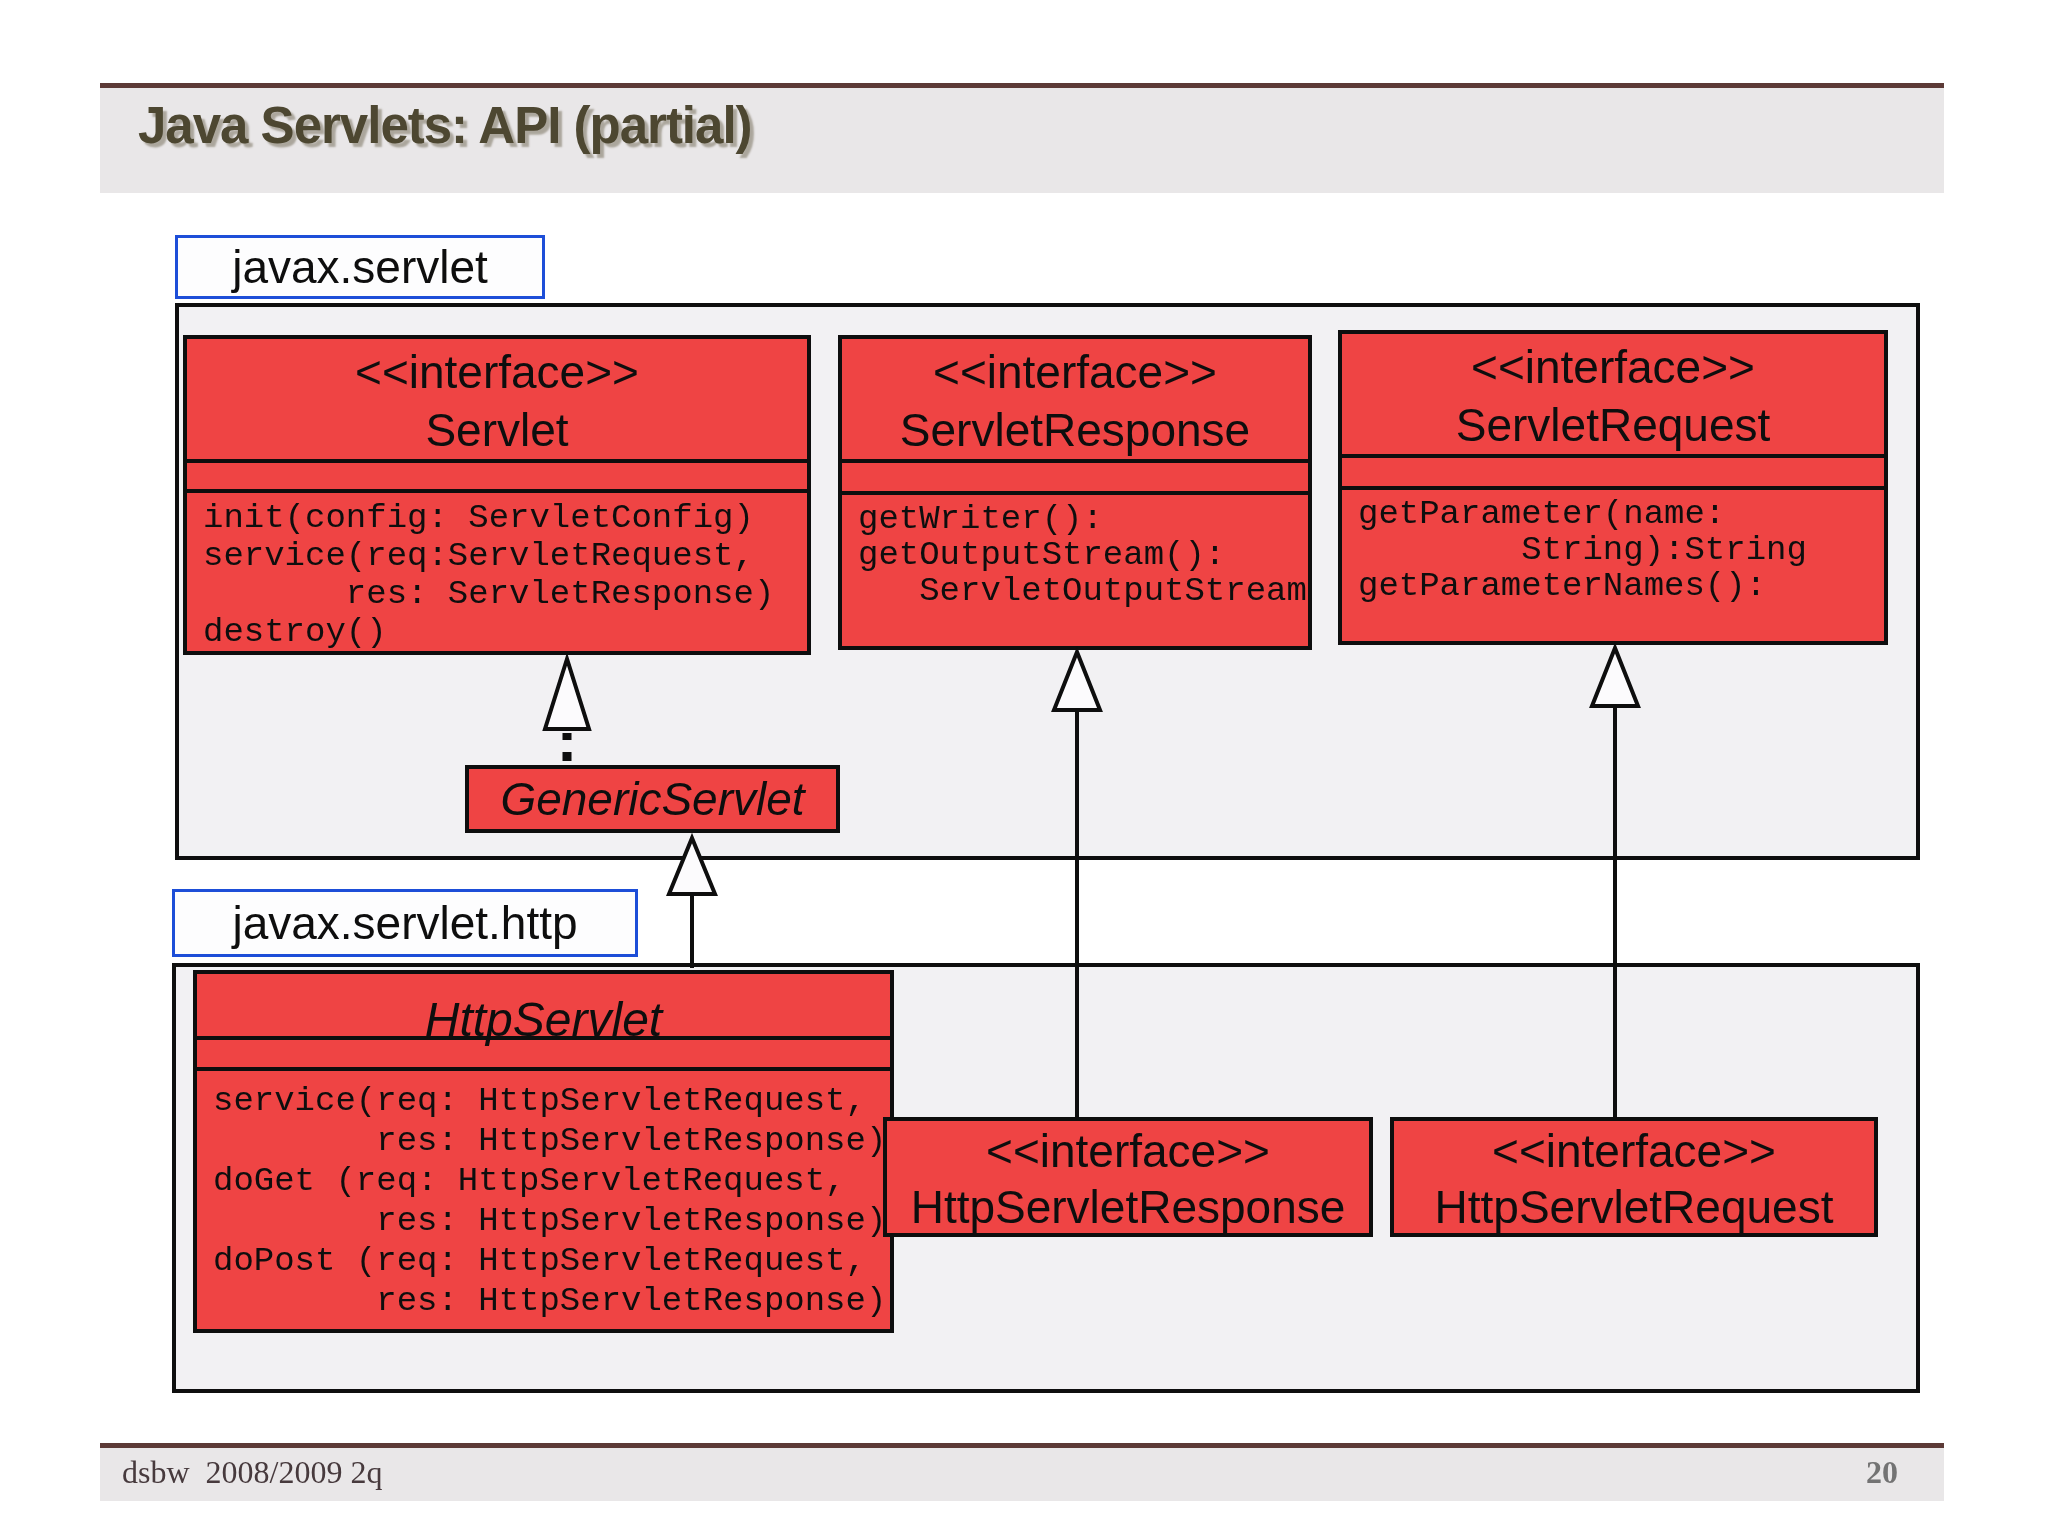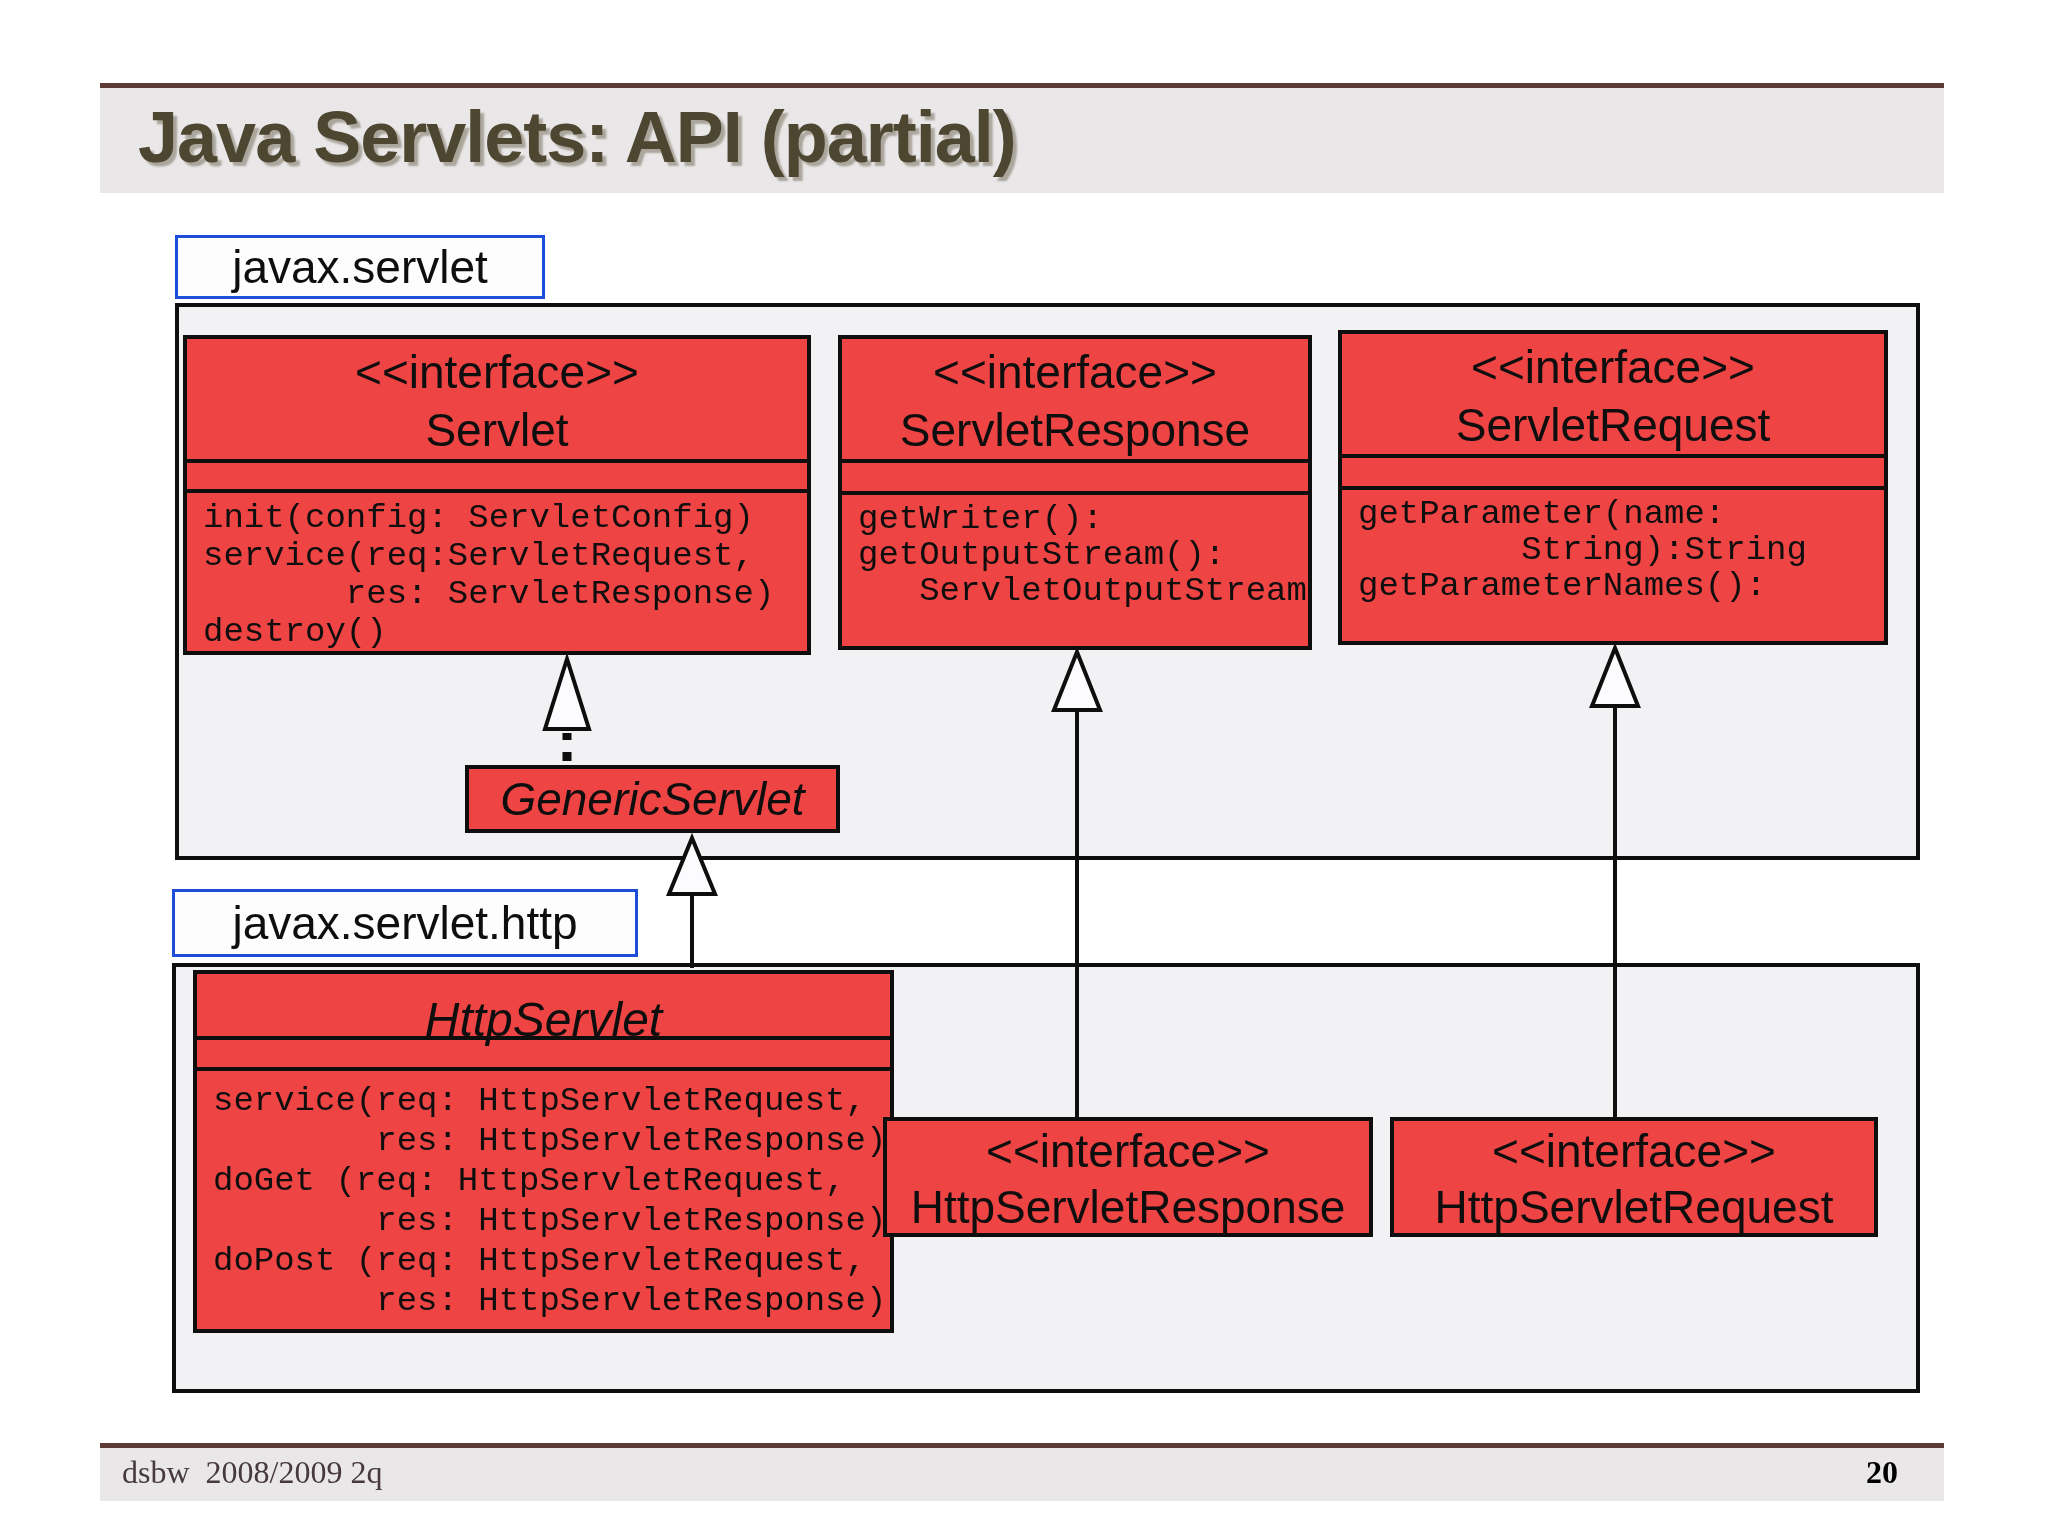--- a/index.html
+++ b/index.html
@@ -2,41 +2,41 @@
 <html><head>
 <meta charset="utf-8">
 <style>
   html,body{margin:0;padding:0;background:#ffffff;}
   #slide{position:relative;width:2048px;height:1536px;background:#ffffff;overflow:hidden;
          font-family:"Liberation Sans",sans-serif;color:#0e0e0e;}
   .abs{position:absolute;}
   
   .accent-line{background:#5c3a36;}
   .band{background:#e9e7e8;}
-  #slide-title{left:138px;top:96px;font-size:72px;font-weight:bold;color:#4d4731;
+  #slide-title{left:138px;top:96px;font-size:51px;font-weight:bold;color:#4d4731;
                letter-spacing:-1px;text-shadow:4px 4px 2px #aba69c;}
   
   .pkg-label{background:#fdfdfe;border:3px solid #1d4ed8;box-sizing:border-box;
              display:flex;align-items:center;justify-content:center;font-size:46px;}
   .pkg-body{background:#f2f1f3;border:4px solid #0e0e0e;box-sizing:border-box;}
   
   .uml-box{background:#ef4444;border:4px solid #0e0e0e;box-sizing:border-box;
            display:flex;flex-direction:column;}
   .uml-title{border-bottom:4px solid #0e0e0e;text-align:center;font-size:46px;line-height:58px;
              padding-top:4px;box-sizing:border-box;}
   .uml-attrs{border-bottom:4px solid #0e0e0e;box-sizing:border-box;}
   .uml-methods{flex:1;padding:6px 12px 0 16px;box-sizing:border-box;}
   .mline{white-space:pre;font-family:"Liberation Mono",monospace;font-size:34px;line-height:38px;}
   .mline40{line-height:40px;}
   .italic{font-style:italic;}
   .center-one{display:flex;align-items:center;justify-content:center;}
   #footer-course{left:122px;top:1454px;font-family:"Liberation Serif",serif;font-size:32px;
                  color:#473a3d;white-space:pre;}
   #footer-page{right:150px;top:1454px;font-family:"Liberation Serif",serif;font-size:32px;
-               font-weight:bold;color:#000000;}
+               font-weight:bold;color:#737373;}
   svg.arrows{left:0;top:0;pointer-events:none;}
 </style>
 </head>
 <body>
 
 <div id="slide">
 
   <div class="abs accent-line" style="left:100px;top:83px;width:1844px;height:5px;"></div>
   <div class="abs band" style="left:100px;top:88px;width:1844px;height:105px;"></div>
   <div class="abs" id="slide-title">Java Servlets: API (partial)</div>

